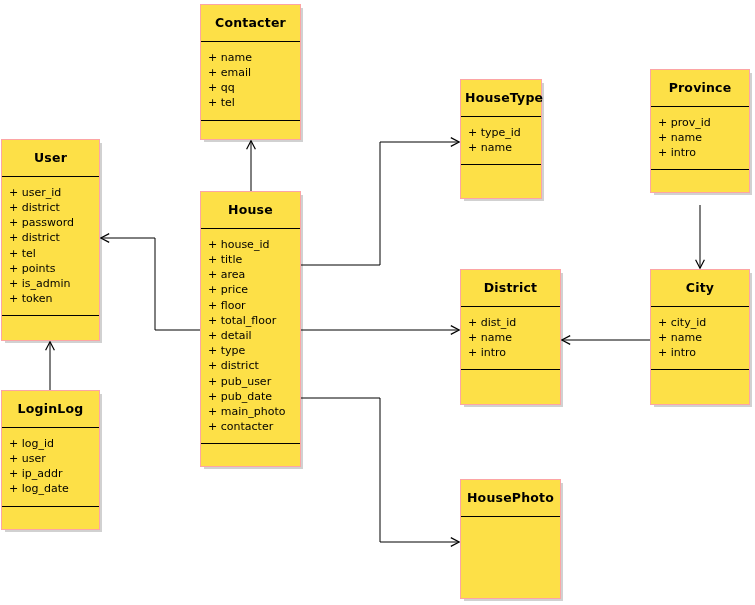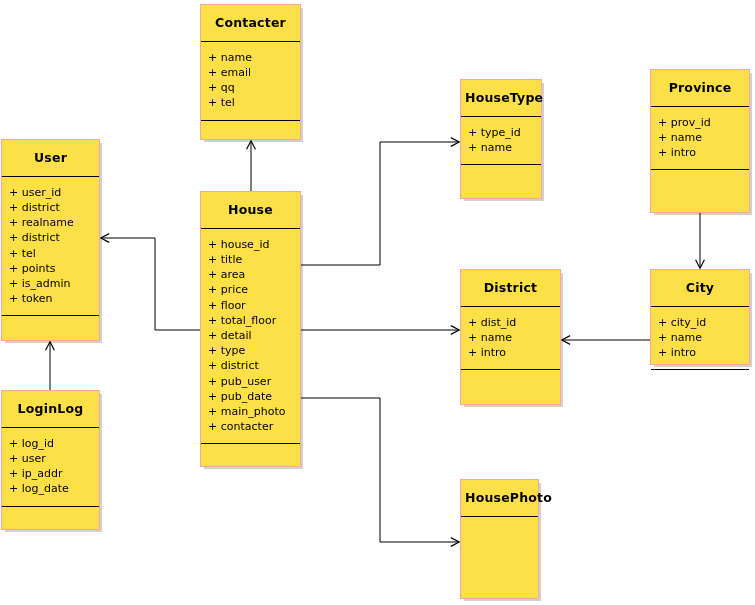--- a/index.html
+++ b/index.html
@@ -114,21 +114,21 @@
       <div class="uml-attr">+ <span>tel</span></div>
     </div>
     <div class="uml-ops"></div>
   </div>
 
   <div class="uml-class" style="left:1px; top:139px; width:99px; height:202px;">
     <div class="uml-header">User</div>
     <div class="uml-attrs">
       <div class="uml-attr">+ <span>user_id</span></div>
       <div class="uml-attr">+ <span>district</span></div>
-      <div class="uml-attr">+ <span>realname</span></div>
+      <div class="uml-attr">+ <span>password</span></div>
       <div class="uml-attr">+ <span>district</span></div>
       <div class="uml-attr">+ <span>tel</span></div>
       <div class="uml-attr">+ <span>points</span></div>
       <div class="uml-attr">+ <span>is_admin</span></div>
       <div class="uml-attr">+ <span>token</span></div>
     </div>
     <div class="uml-ops"></div>
   </div>
 
   <div class="uml-class" style="left:200px; top:191px; width:101px; height:276px;">
@@ -174,36 +174,36 @@
   <div class="uml-class" style="left:460px; top:269px; width:101px; height:136px;">
     <div class="uml-header">District</div>
     <div class="uml-attrs">
       <div class="uml-attr">+ <span>dist_id</span></div>
       <div class="uml-attr">+ <span>name</span></div>
       <div class="uml-attr">+ <span>intro</span></div>
     </div>
     <div class="uml-ops"></div>
   </div>
 
-  <div class="uml-class" style="left:460px; top:479px; width:79px; height:120px;">
+  <div class="uml-class" style="left:460px; top:479px; width:101px; height:120px;">
     <div class="uml-header">HousePhoto</div>
     <div class="uml-ops"></div>
   </div>
 
-  <div class="uml-class" style="left:650px; top:69px; width:100px; height:144px;">
+  <div class="uml-class" style="left:650px; top:69px; width:100px; height:124px;">
     <div class="uml-header">Province</div>
     <div class="uml-attrs">
       <div class="uml-attr">+ <span>prov_id</span></div>
       <div class="uml-attr">+ <span>name</span></div>
       <div class="uml-attr">+ <span>intro</span></div>
     </div>
     <div class="uml-ops"></div>
   </div>
 
-  <div class="uml-class" style="left:650px; top:269px; width:100px; height:96px;">
+  <div class="uml-class" style="left:650px; top:269px; width:100px; height:136px;">
     <div class="uml-header">City</div>
     <div class="uml-attrs">
       <div class="uml-attr">+ <span>city_id</span></div>
       <div class="uml-attr">+ <span>name</span></div>
       <div class="uml-attr">+ <span>intro</span></div>
     </div>
     <div class="uml-ops"></div>
   </div>
 
 </div>

